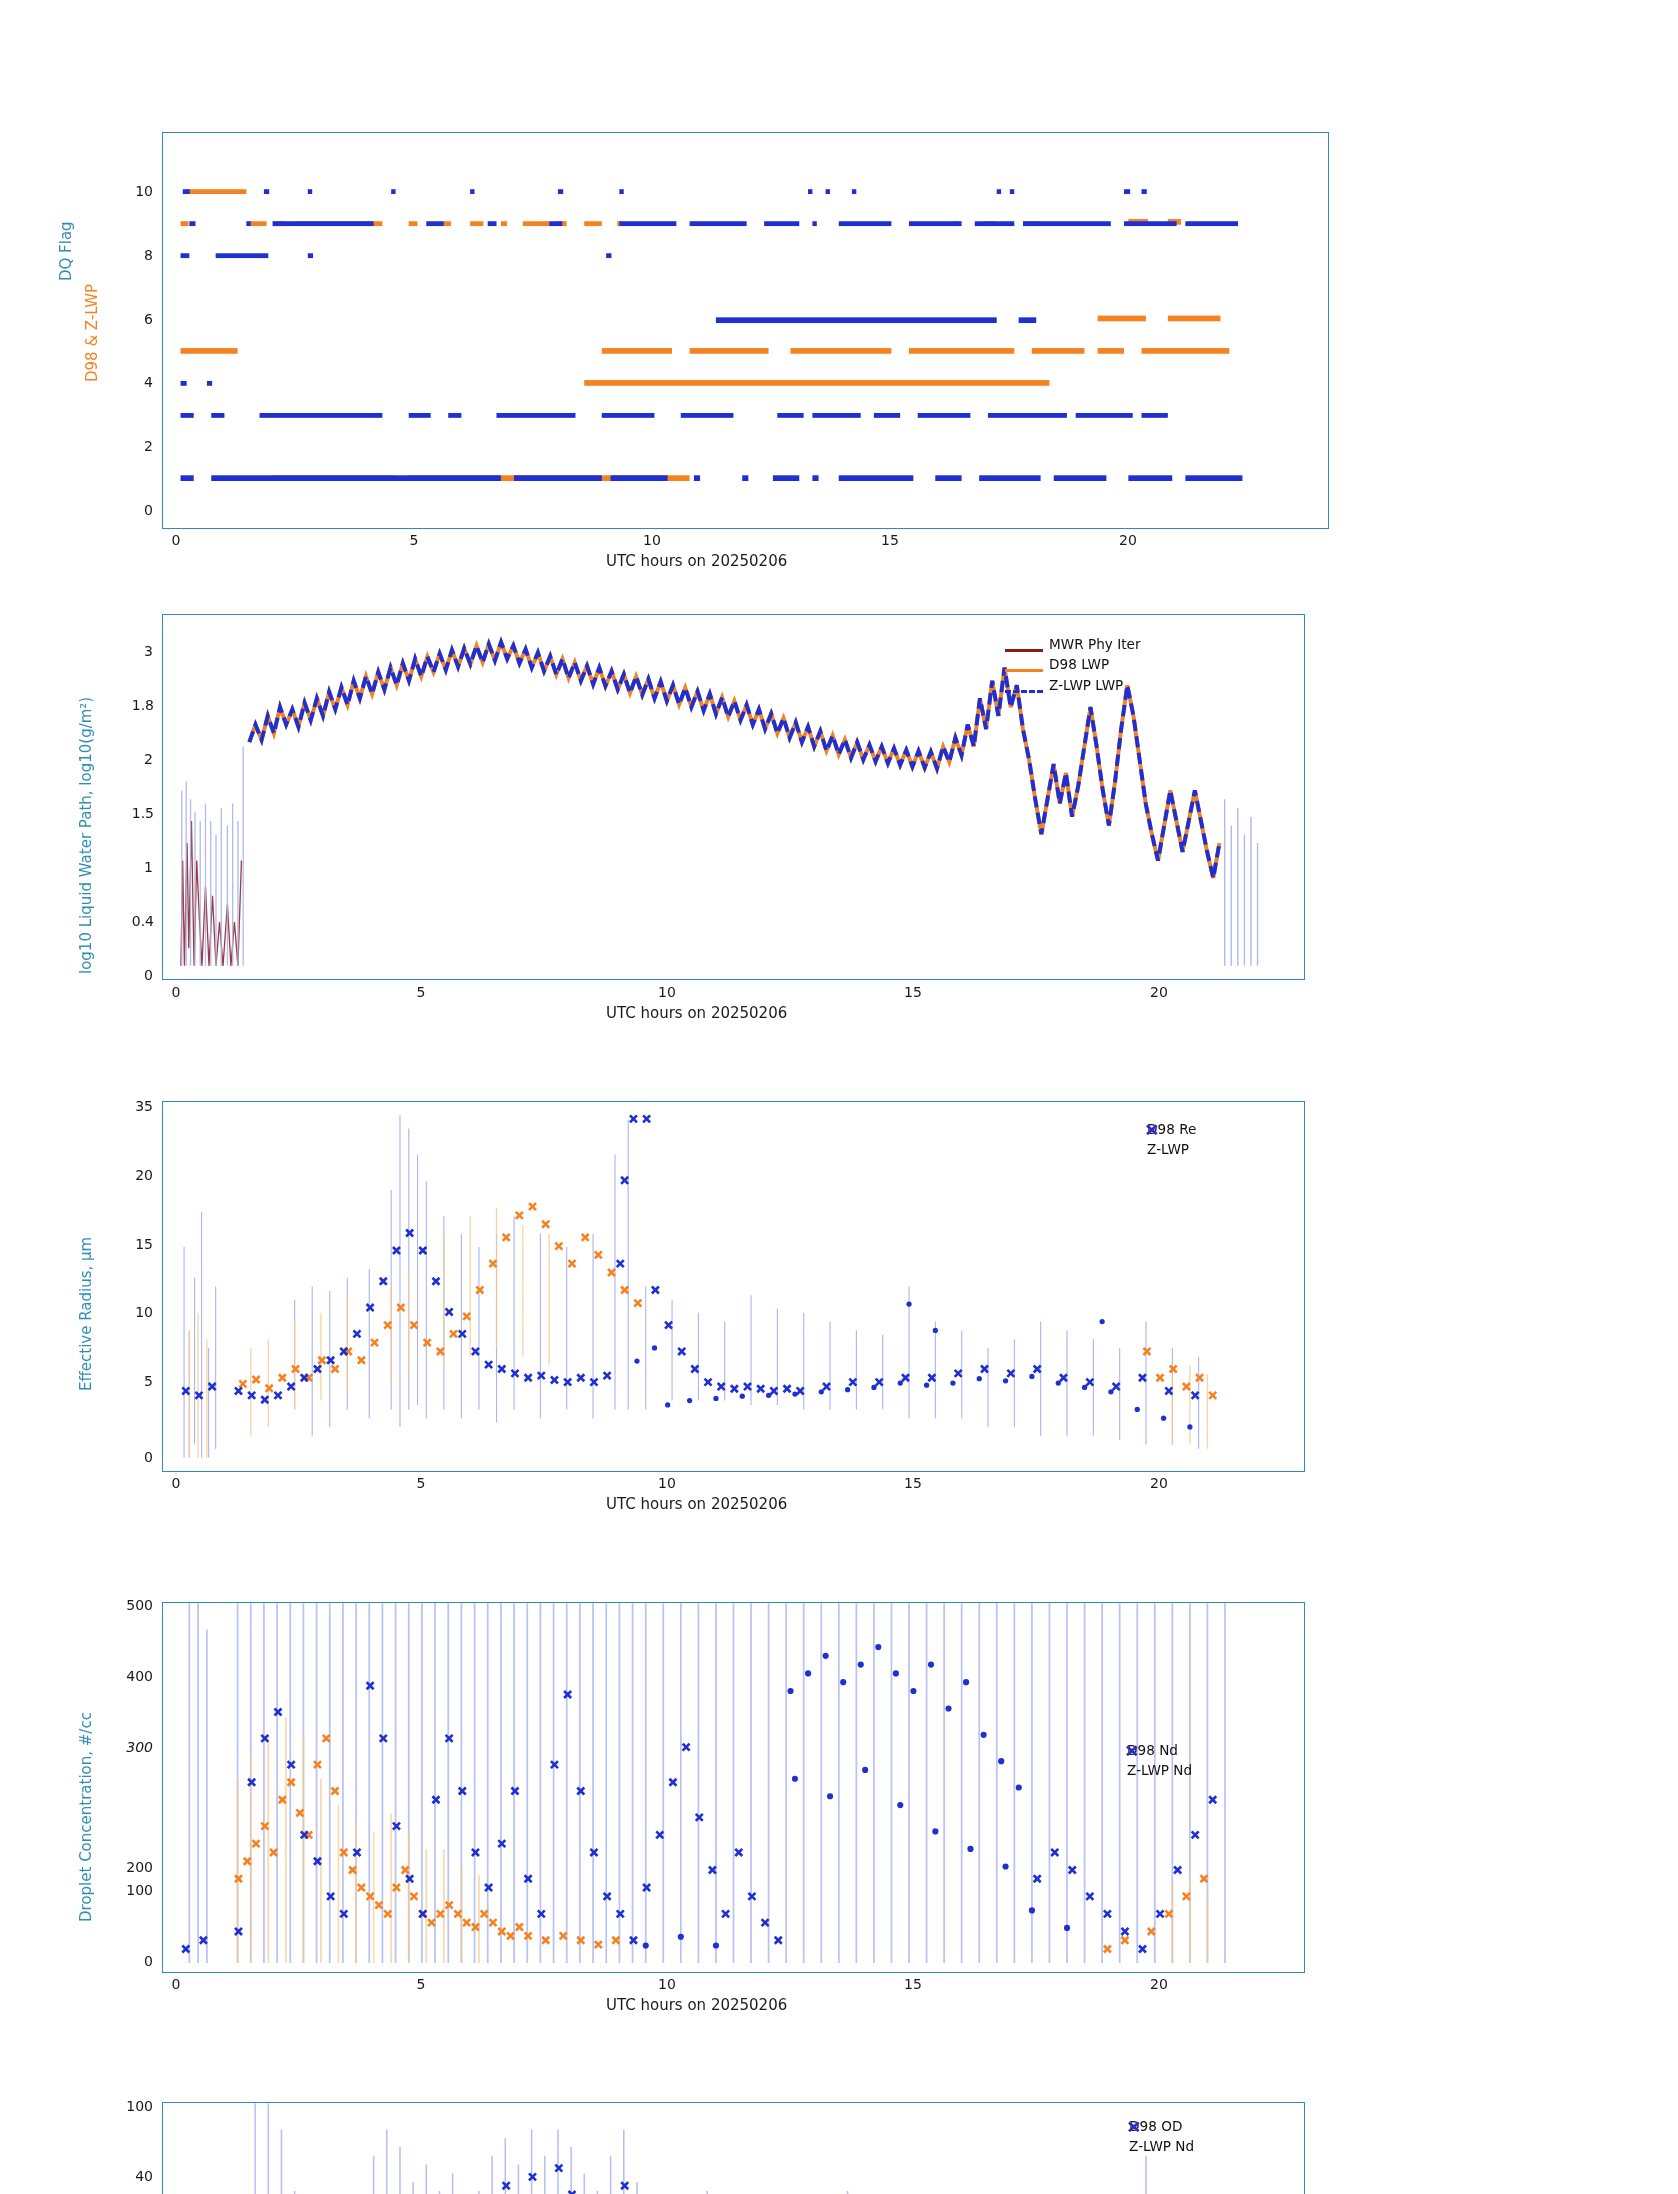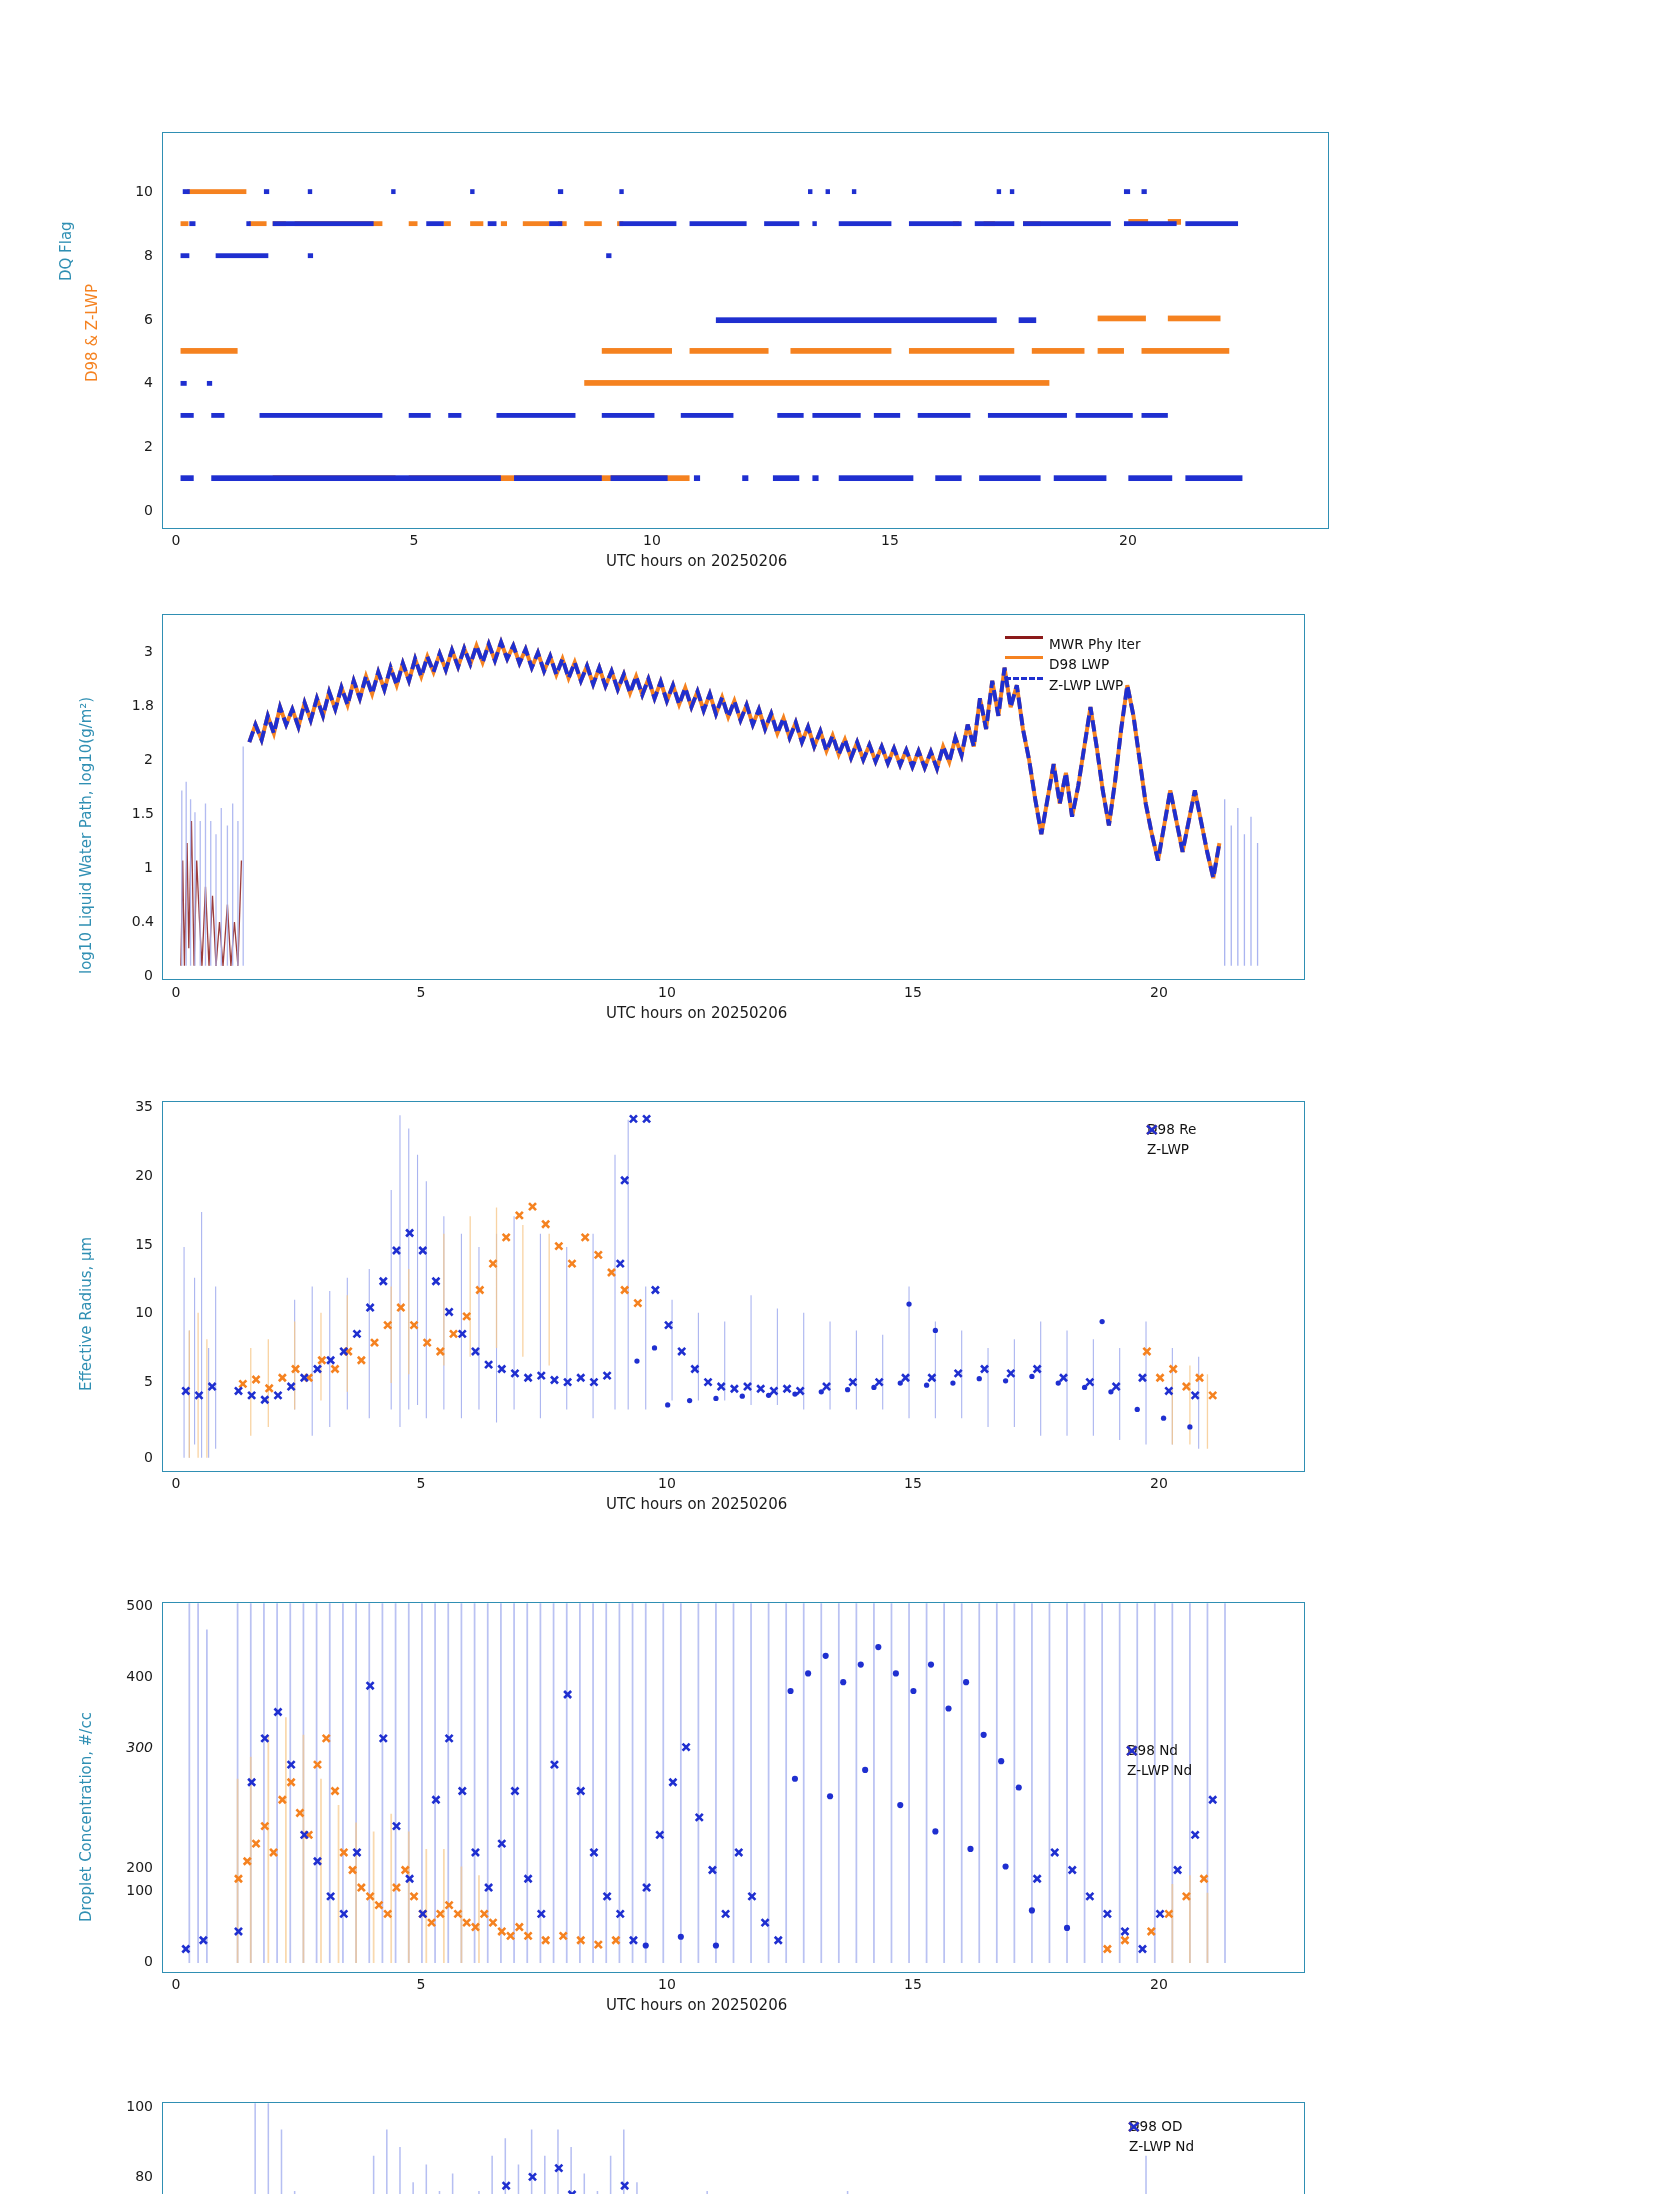--- a/index.html
+++ b/index.html
@@ -9,21 +9,21 @@
   .panel{position:absolute;}
   .plotbox{position:absolute;border:1.3px solid #2f8fb3;background:#ffffff;overflow:hidden;}
   .xlabel{position:absolute;color:#1a1a1a;font-size:15px;white-space:nowrap;}
   .ylabel{position:absolute;color:#2f8fb3;font-size:15px;white-space:nowrap;
           transform-origin:0 0;transform:rotate(-90deg);}
   .ylabel2{position:absolute;font-size:15px;white-space:nowrap;
           transform-origin:0 0;transform:rotate(-90deg);}
   .tickx{position:absolute;color:#1a1a1a;font-size:14px;transform:translateX(-50%);}
   .ticky{position:absolute;color:#1a1a1a;font-size:14px;transform:translateY(-50%);text-align:right;}
   .legend{position:absolute;font-size:13.6px;color:#111;}
-  .legrow{display:flex;align-items:flex-start;margin-bottom:4.4px;}
+  .legrow{display:flex;align-items:flex-end;margin-bottom:4.4px;}
   .legrow .swatch{display:inline-block;width:38px;height:0;margin-right:6.1px;}
   .legrow .lbl{white-space:nowrap;}
   svg{position:absolute;left:0;top:0;}
 </style>
 </head>
 <body>
 
 <div class="page">
 
 <div class="panel" style="left:0;top:0;width:1679px;height:571px;">
@@ -751,21 +751,21 @@
         <circle cx="2260" cy="760" r="7"></circle>
             <circle cx="2340" cy="775" r="7"></circle>
         <circle cx="2040" cy="420" r="7"></circle>
             <circle cx="1560" cy="300" r="7"></circle>
             <circle cx="2240" cy="260" r="7"></circle>
       </g>
     </svg>
   </div>
 
   <div class="ticky" style="left:92px;top:30px;width:61px;">100</div>
-  <div class="ticky" style="left:92px;top:100px;width:61px;">80</div>
+  <div class="ticky" style="left:92px;top:100px;width:61px;">40</div>
 
   <div class="legend" style="left:1123px;top:42px;">
     <div class="legrow">
       <svg width="26" height="17.6" viewBox="0 0 60 40">
             <path d="M14,10 l22,20 M36,10 l-22,20" stroke="#f58220" stroke-width="6" fill="none"></path>
           </svg>
       <span class="lbl" style="margin-left:6.1px;">D98 OD</span>
     </div>
     <div class="legrow">
       <svg width="26" height="17.6" viewBox="0 0 60 40">

